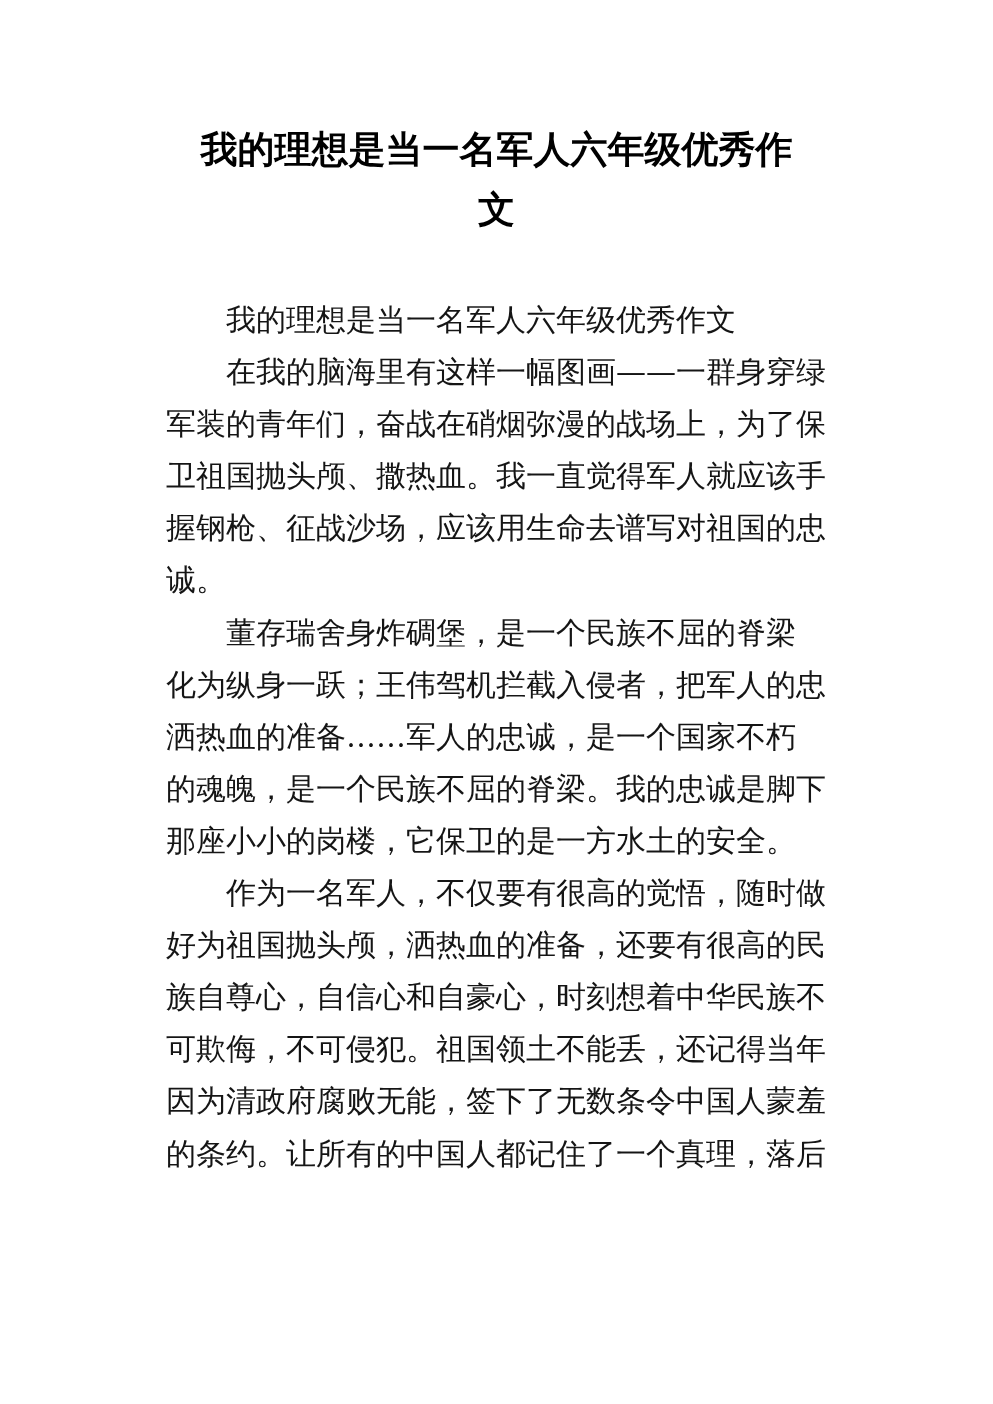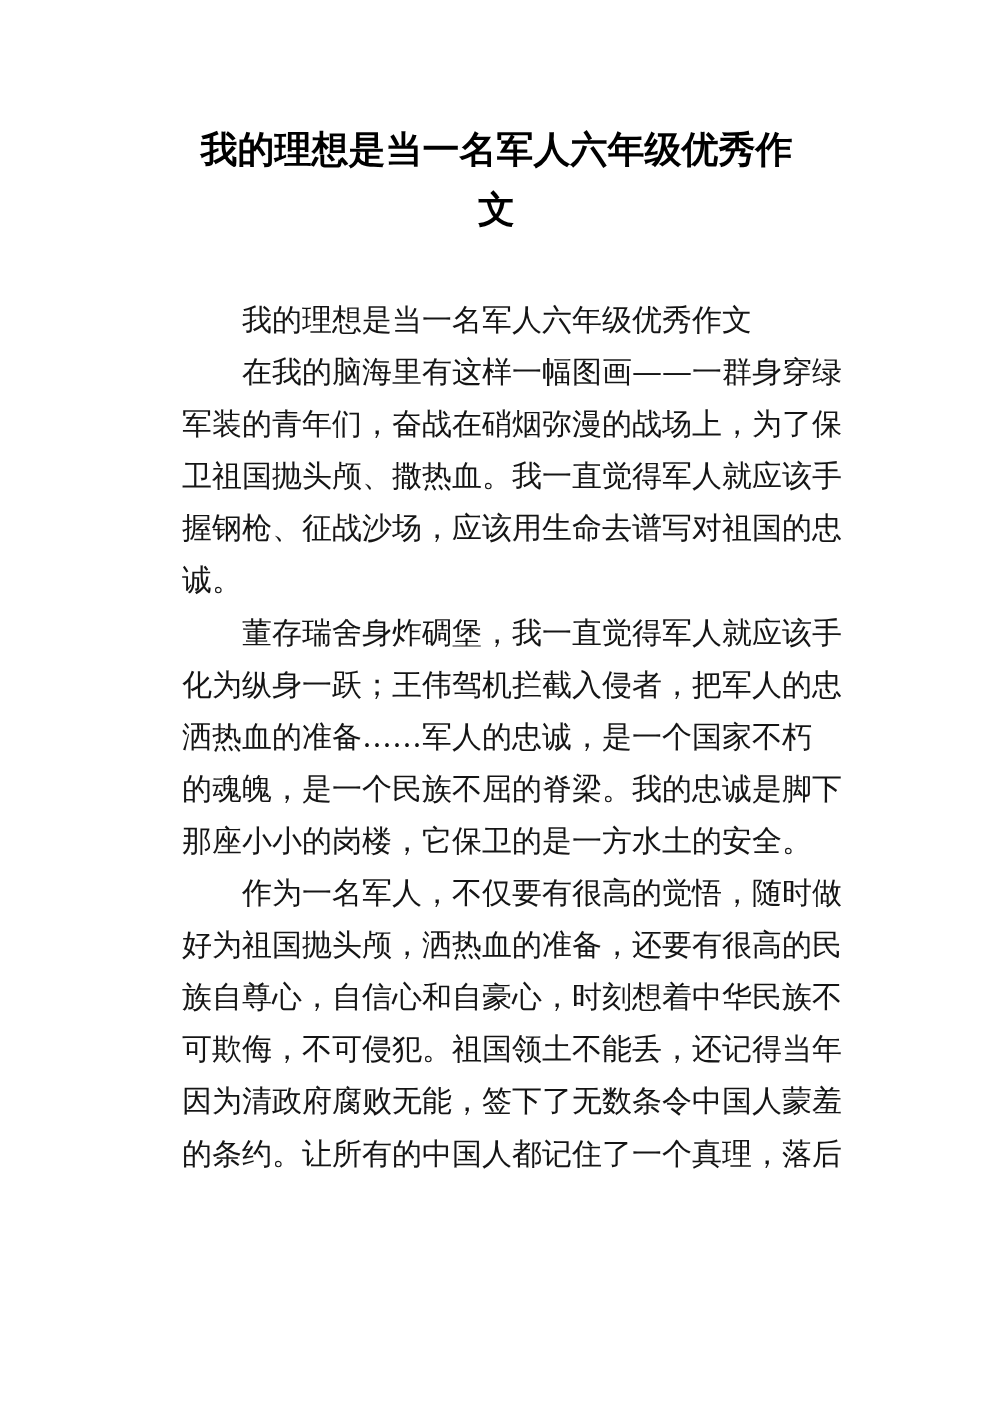--- a/index.html
+++ b/index.html
@@ -34,21 +34,21 @@
     line-height: 60px;
     color: #000000;
     margin: 0;
   }
   .title-line {
     display: block;
     white-space: nowrap;
   }
   .body {
     position: absolute;
-    left: 182px;
+    left: 166px;
     top: 294px;
     width: 680px;
   }
   .line {
     display: block;
     height: 52.1px;
     line-height: 52px;
     font-size: 30px;
     white-space: nowrap;
     letter-spacing: 0px;
@@ -71,21 +71,21 @@
   <div class="body">
 
     <span class="line indent">我的理想是当一名军人六年级优秀作文</span>
 
     <span class="line indent">在我的脑海里有这样一幅图画——一群身穿绿</span>
     <span class="line">军装的青年们，奋战在硝烟弥漫的战场上，为了保</span>
     <span class="line">卫祖国抛头颅、撒热血。我一直觉得军人就应该手</span>
     <span class="line">握钢枪、征战沙场，应该用生命去谱写对祖国的忠</span>
     <span class="line">诚。</span>
 
-    <span class="line indent">董存瑞舍身炸碉堡，我一直觉得军人就应该手</span>
+    <span class="line indent">董存瑞舍身炸碉堡，是一个民族不屈的脊梁</span>
     <span class="line">化为纵身一跃；王伟驾机拦截入侵者，把军人的忠</span>
     <span class="line">洒热血的准备……军人的忠诚，是一个国家不朽</span>
     <span class="line">的魂魄，是一个民族不屈的脊梁。我的忠诚是脚下</span>
     <span class="line">那座小小的岗楼，它保卫的是一方水土的安全。</span>
 
     <span class="line indent">作为一名军人，不仅要有很高的觉悟，随时做</span>
     <span class="line">好为祖国抛头颅，洒热血的准备，还要有很高的民</span>
     <span class="line">族自尊心，自信心和自豪心，时刻想着中华民族不</span>
     <span class="line">可欺侮，不可侵犯。祖国领土不能丢，还记得当年</span>
     <span class="line">因为清政府腐败无能，签下了无数条令中国人蒙羞</span>

